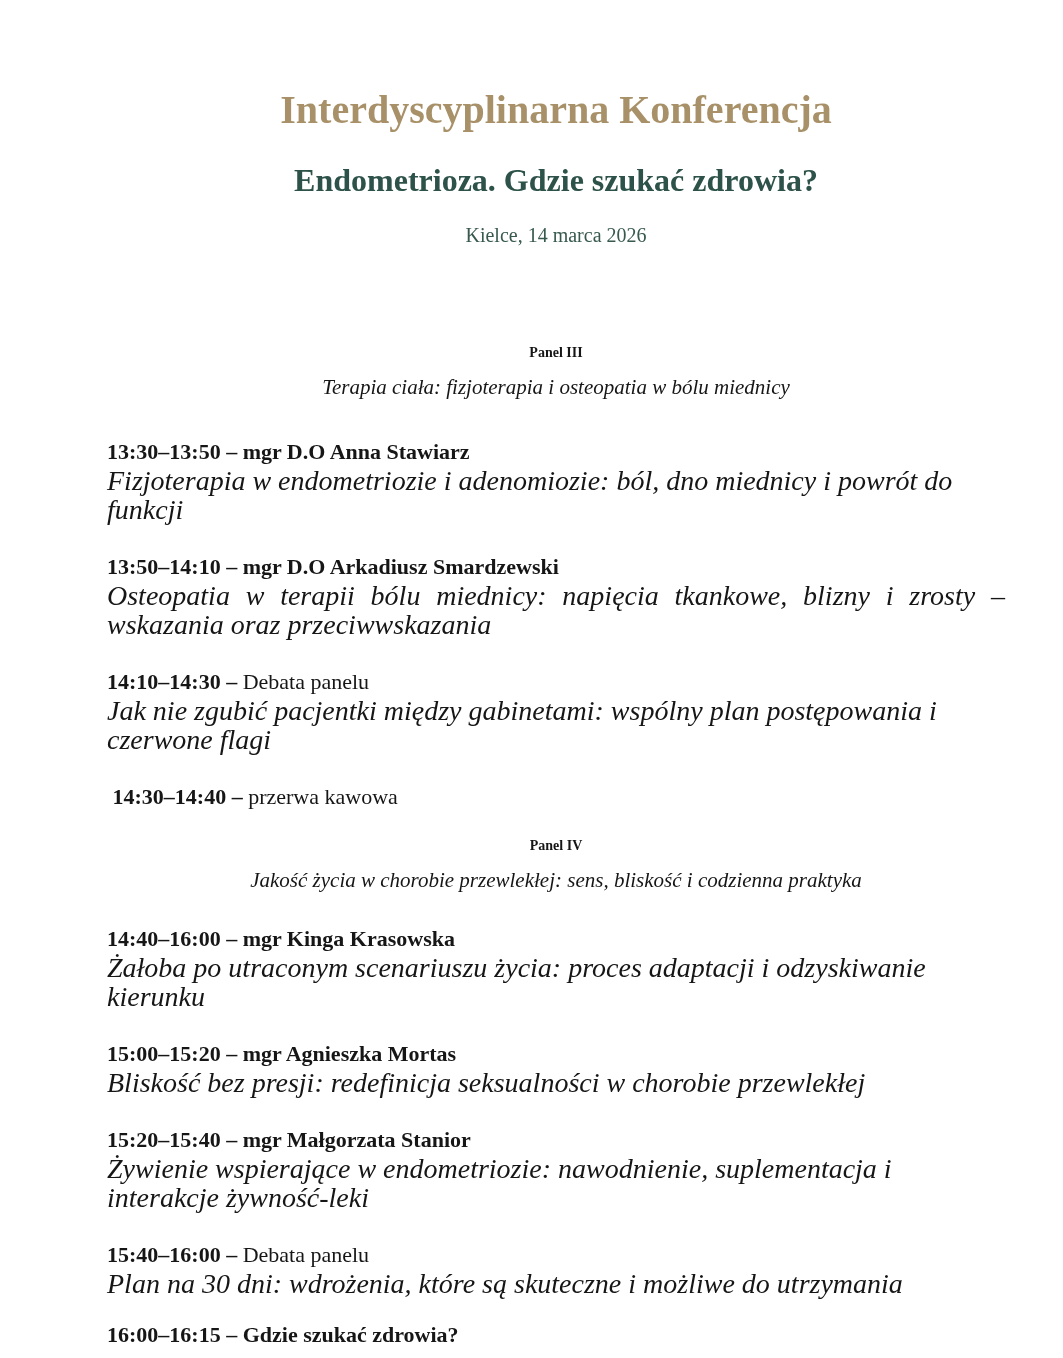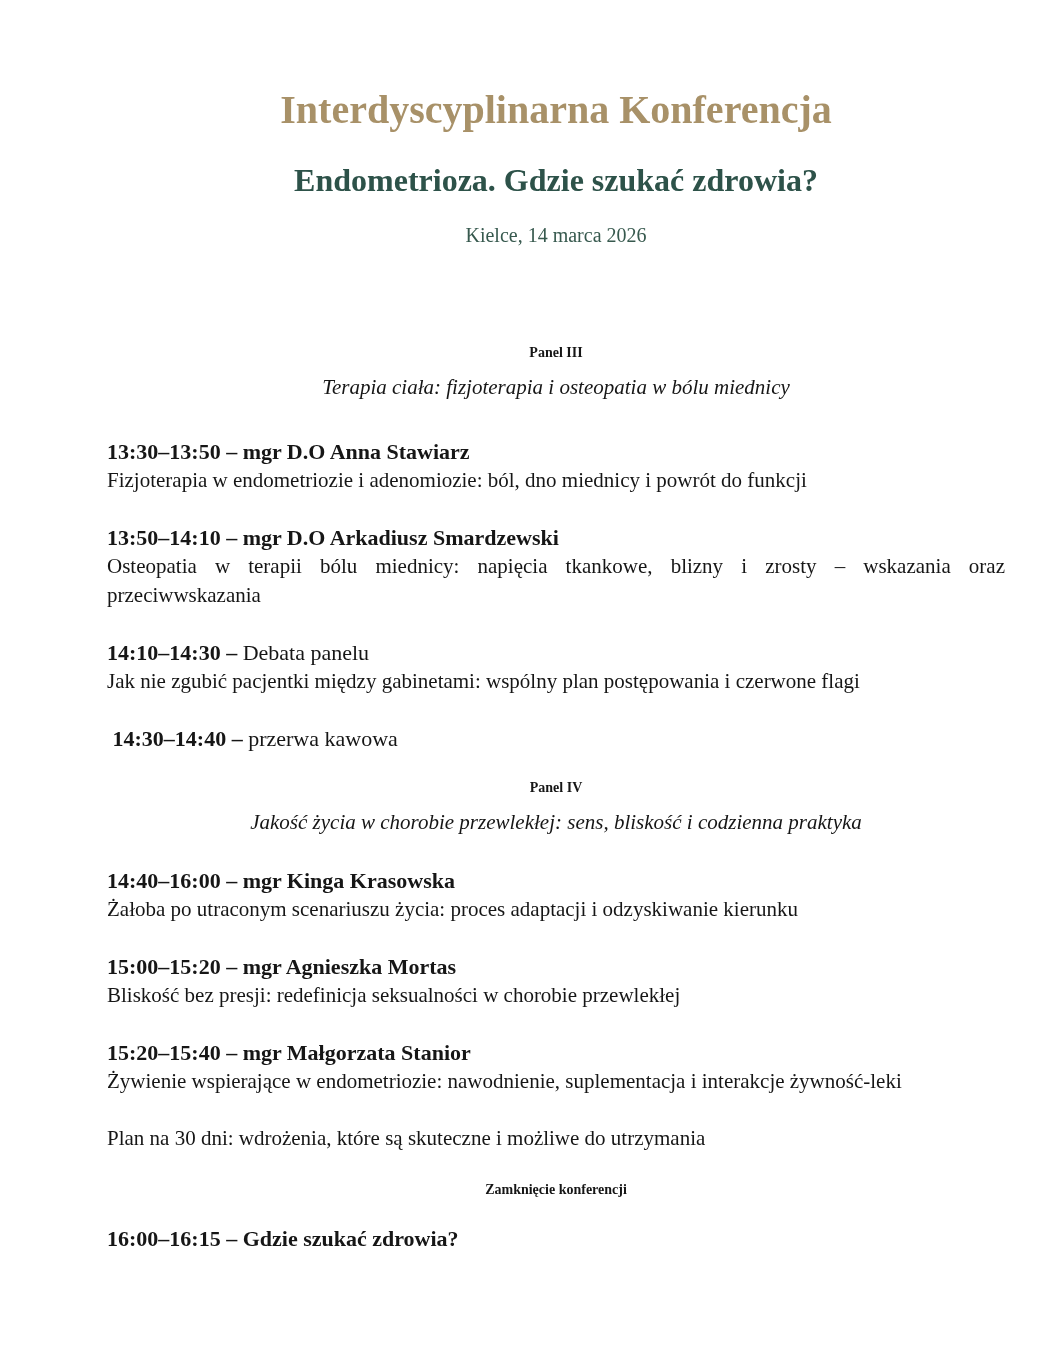--- a/index.html
+++ b/index.html
@@ -63,22 +63,23 @@
   .entry:last-child { margin-bottom: 0; }
   .line {
     font-size: 22px;
     line-height: 29px;
     margin: 0;
     white-space: pre-wrap;
   }
   .line .b { font-weight: 700; text-align: right; }
   .line .r { font-weight: 400; }
   .topic {
-    font-size: 21px;
+    font-size: 28px;
     line-height: 29px;
+    font-style: italic;
     margin: 0;
   }
   .topic.justify { text-align: justify; }
   .section-closing { margin-top: 22px; }
   .closing-line { margin-top: 20px; }
 </style>
 </head>
 <body>
 
 <div class="page">
@@ -132,24 +133,24 @@
         <p class="line"><span class="b">15:00–15:20 – mgr Agnieszka Mortas</span><span class="r"></span></p>
         <p class="topic">Bliskość bez presji: redefinicja seksualności w chorobie przewlekłej</p>
       </div>
 
       <div class="entry">
         <p class="line"><span class="b">15:20–15:40 – mgr Małgorzata Stanior</span><span class="r"></span></p>
         <p class="topic">Żywienie wspierające w endometriozie: nawodnienie, suplementacja i interakcje żywność-leki</p>
       </div>
 
       <div class="entry">
+        <p class="line"><span class="b">15:40–16:00 –</span><span class="r"> Debata panelu</span></p>
         <p class="topic">Plan na 30 dni: wdrożenia, które są skuteczne i możliwe do utrzymania</p>
       </div>
 
     </div>
   </section>
 
   <section class="section-closing">
-    <h3 class="panel-heading">Zamknięcie konferencji</h3>
     <p class="line closing-line"><span class="b">16:00–16:15 – Gdzie szukać zdrowia?</span></p>
   </section>
 
 </div>
 
 </body></html>

